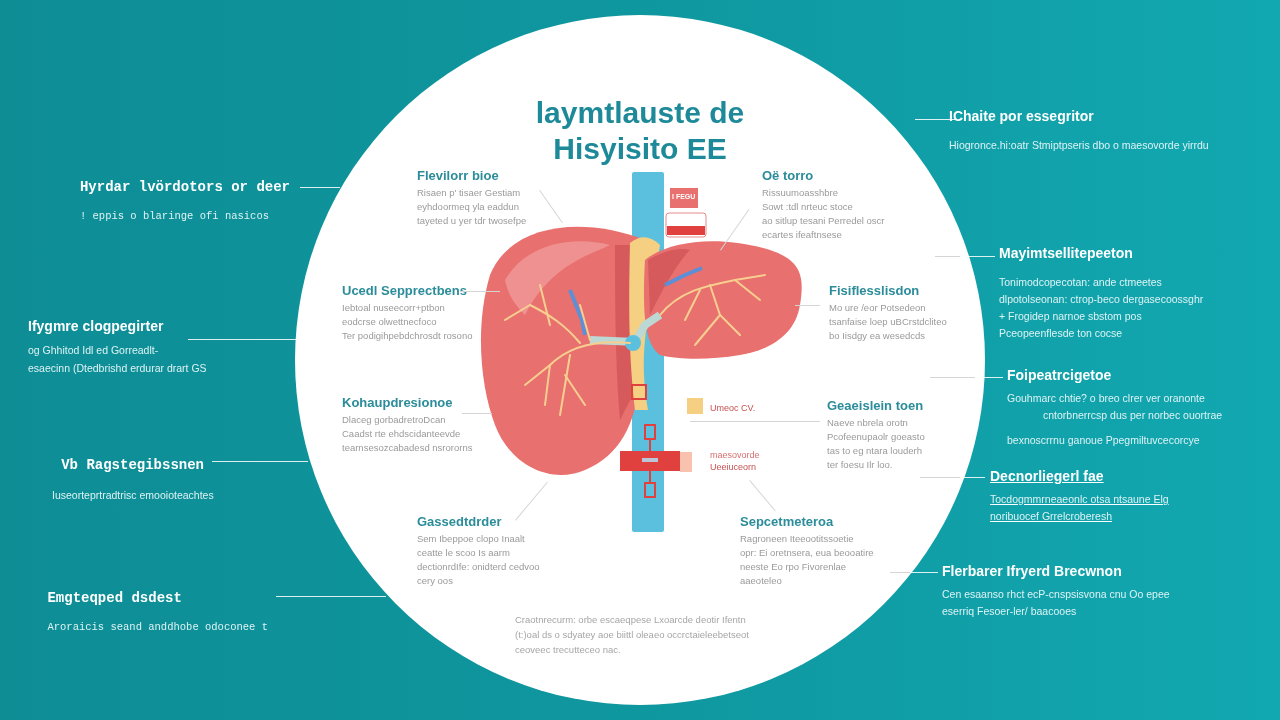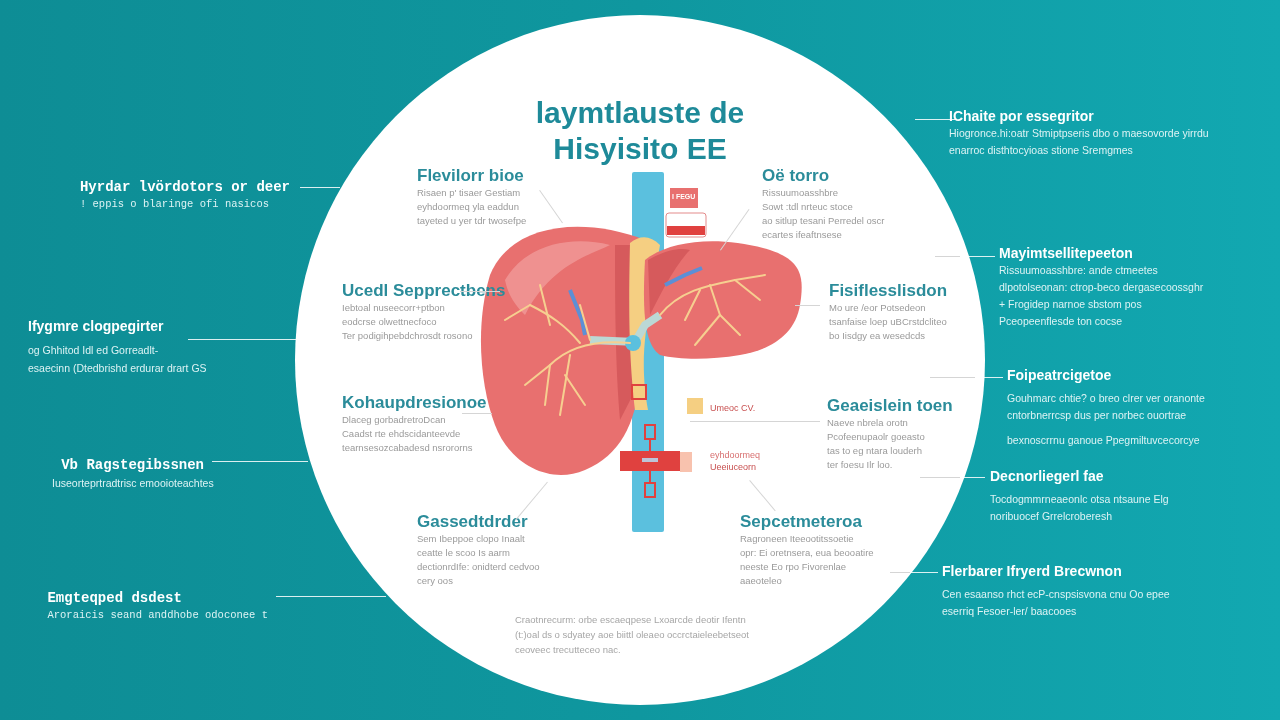--- a/index.html
+++ b/index.html
@@ -11,24 +11,24 @@
     .circle {
       position:absolute; left:295px; top:15px; width:690px; height:690px;
       border-radius:50%; background:#FFFFFF;
     }
     .title {
       position:absolute; left:440px; top:95px; width:400px; text-align:center;
       color:#1E8A99; font-weight:bold; font-size:30px; line-height:36px;
     }
     .outer-label { position:absolute; color:#FFFFFF; }
     .outer-label .h { font-weight:bold; font-size:14px; line-height:18px; white-space:nowrap; }
-    .outer-label .b { font-size:10.5px; line-height:17px; color:#DDF3F4; white-space:nowrap; margin-top:0; }
+    .outer-label .b { font-size:10.5px; line-height:17px; color:#DDF3F4; white-space:nowrap; margin-top:12px; }
     .left .h, .left .b { text-align:left;font-family:Liberation Mono, monospace; }
     .inner-label { position:absolute; }
-    .inner-label .h { color:#2B8C9A; font-weight:bold; font-size:17px; line-height:15px; white-space:nowrap; }
+    .inner-label .h { color:#2B8C9A; font-weight:bold; font-size:13px; line-height:15px; white-space:nowrap; }
     .inner-label .b { color:#9A9A9A; font-size:9.5px; line-height:14px; white-space:nowrap; margin-top:3px; }
     .line { position:absolute; height:1px; background:rgba(255,255,255,0.85); }
     .line.grey { background:#D5D5D5; }
     .diag { position:absolute; height:1px; background:#D5D5D5; transform-origin:0 0; }
     .small-tag { position:absolute; font-size:9px; color:#C55; white-space:nowrap; }
     .footnote { position:absolute; left:515px; top:612px; color:#A6A6A6; font-size:9.5px; line-height:15px; white-space:nowrap; }
     svg.liver { position:absolute; left:470px; top:165px; }
   </style>
 </head>
 <body>
@@ -86,21 +86,21 @@
   <rect x="175" y="260" width="10" height="14" fill="none" stroke="#E0413F" stroke-width="2"></rect>
   <rect x="175" y="318" width="10" height="14" fill="none" stroke="#E0413F" stroke-width="2"></rect>
   <line x1="180" y1="274" x2="180" y2="286" stroke="#E0413F" stroke-width="2"></line>
   <line x1="180" y1="306" x2="180" y2="318" stroke="#E0413F" stroke-width="2"></line>
 
   <rect x="217" y="233" width="16" height="16" fill="#F5CF82"></rect>
 </svg>
 
 <div class="small-tag" style="left:672px; top:193px; color:#fff; font-size:7px; font-weight:bold;">I FEGU</div>
 <div class="small-tag" style="left:710px; top:403px; color:#C85050;">Umeoc CV.</div>
-<div class="small-tag" style="left:710px; top:450px; color:#D87070;">eyhdoormeq</div>
+<div class="small-tag" style="left:710px; top:450px; color:#D87070;">maesovorde</div>
 <div class="small-tag" style="left:710px; top:462px; color:#C85050;">Ueeiuceorn</div>
 
 <div class="outer-label left" style="right:990px; top:178px;">
   <div class="h">Hyrdar lvördotors or deer</div>
   <div class="b">! eppis o blaringe ofi nasicos</div>
 </div>
 <div class="line" style="left:300px; top:187px; width:40px;"></div>
 
 <div class="outer-label" style="left:28px; top:317px;">
   <div class="h">Ifygmre clogpegirter</div>
@@ -120,45 +120,44 @@
 <div class="outer-label left" style="right:1012px; top:589px;">
   <div class="h">Emgteqped dsdest</div>
   <div class="b">Aroraicis seand anddhobe odoconee t</div>
 </div>
 <div class="line" style="left:276px; top:596px; width:110px;"></div>
 
 <div class="line" style="left:915px; top:119px; width:40px;"></div>
 <div class="outer-label" style="left:949px; top:107px;">
   <div class="h">IChaite por essegritor</div>
   <div class="b">Hiogronce.hi:oatr Stmiptpseris dbo o maesovorde yirrdu</div>
-  <div class="b" style="margin-top:0;">enarroc disthtocyioas stione Sremgmes</div>
 </div>
 
 <div class="line grey" style="left:935px; top:256px; width:25px;"></div>
 <div class="line" style="left:960px; top:256px; width:35px;"></div>
 <div class="outer-label" style="left:999px; top:244px;">
   <div class="h">Mayimtsellitepeeton</div>
-  <div class="b">Rissuumoasshbre: ande ctmeetes</div>
+  <div class="b">Tonimodcopecotan: ande ctmeetes</div>
   <div class="b" style="margin-top:0;">dlpotolseonan: ctrop-beco dergasecoossghr</div>
   <div class="b" style="margin-top:0;">+ Frogidep narnoe sbstom pos</div>
   <div class="b" style="margin-top:0;">Pceopeenflesde ton cocse</div>
 </div>
 
 <div class="line grey" style="left:930px; top:377px; width:45px;"></div>
 <div class="line" style="left:975px; top:377px; width:28px;"></div>
 <div class="outer-label" style="left:1007px; top:366px;">
   <div class="h">Foipeatrcigetoe</div>
   <div class="b" style="margin-top:6px;">Gouhmarc chtie? o breo clrer ver oranonte</div>
-  <div class="b" style="margin-top:0;">cntorbnerrcsp dus per norbec ouortrae</div>
+  <div class="b" style="margin-top:0;margin-left:36px;">cntorbnerrcsp dus per norbec ouortrae</div>
   <div class="b" style="margin-top:8px;">bexnoscrrnu ganoue Ppegmiltuvcecorcye</div>
 </div>
 
 <div class="line grey" style="left:920px; top:477px; width:40px;"></div>
 <div class="line" style="left:960px; top:477px; width:25px;"></div>
-<div class="outer-label" style="left:990px; top:467px;">
+<div class="outer-label" style="left:990px; top:467px;text-decoration:underline;">
   <div class="h">Decnorliegerl fae</div>
   <div class="b" style="margin-top:6px;">Tocdogmmrneaeonlc otsa ntsaune Elg</div>
   <div class="b" style="margin-top:0;">noribuocef Grrelcroberesh</div>
 </div>
 
 <div class="line grey" style="left:890px; top:572px; width:20px;"></div>
 <div class="line" style="left:910px; top:572px; width:28px;"></div>
 <div class="outer-label" style="left:942px; top:562px;">
   <div class="h">Flerbarer Ifryerd Brecwnon</div>
   <div class="b" style="margin-top:6px;">Cen esaanso rhct ecP-cnspsisvona cnu Oo epee</div>

